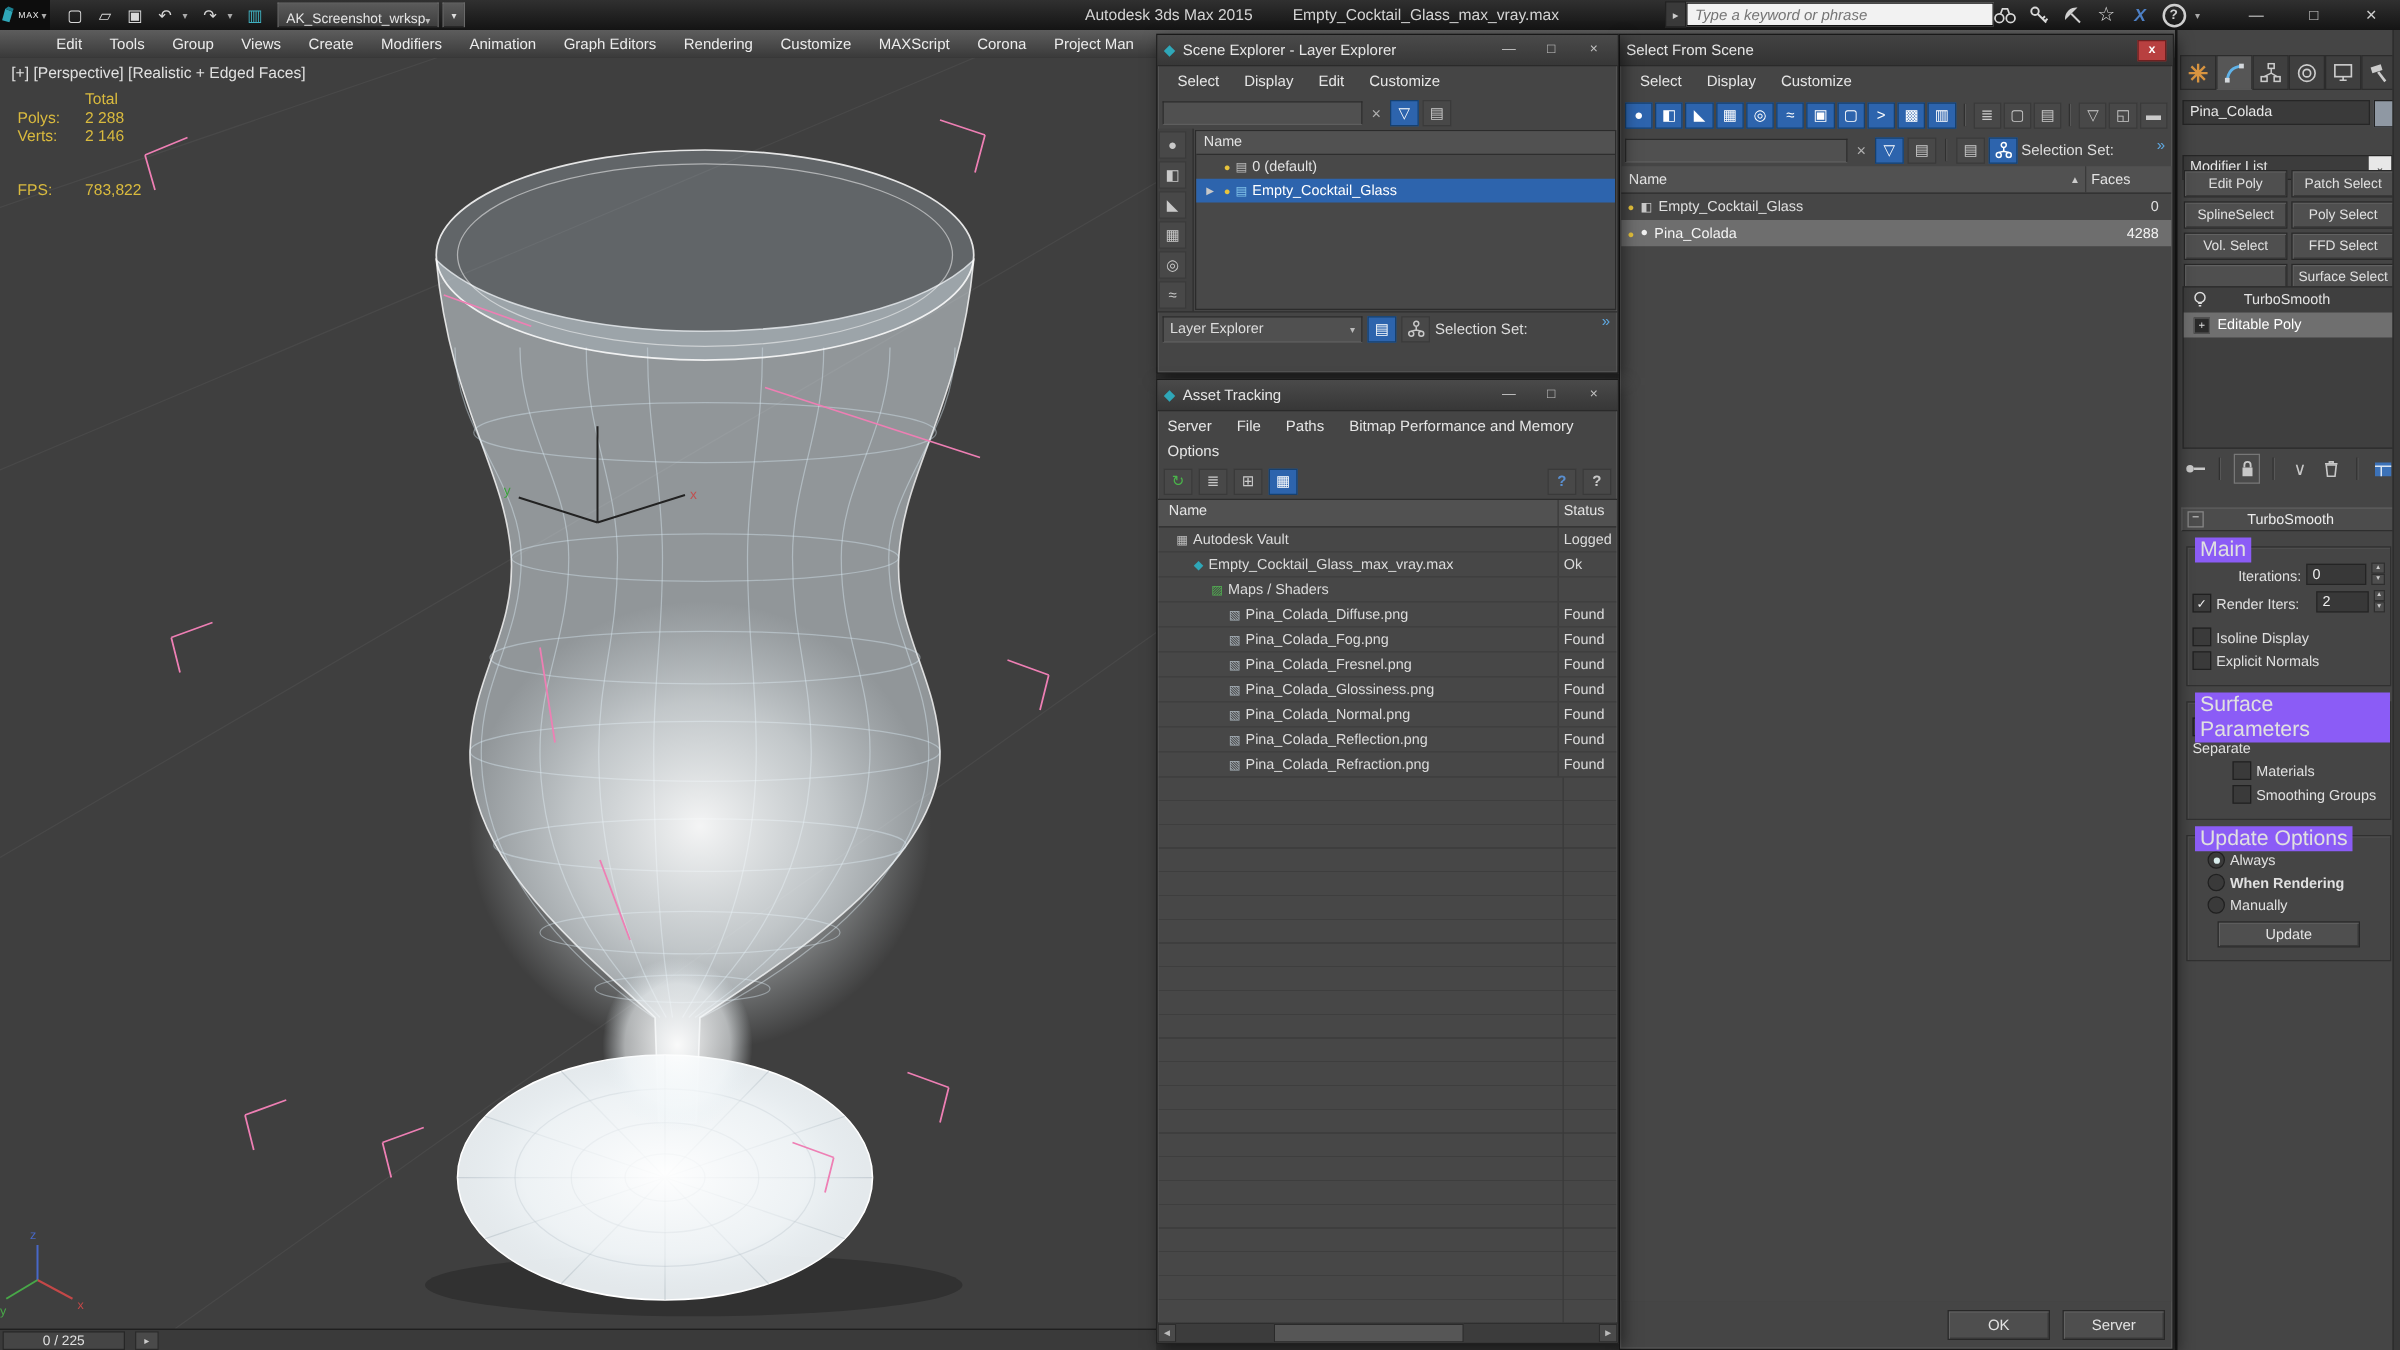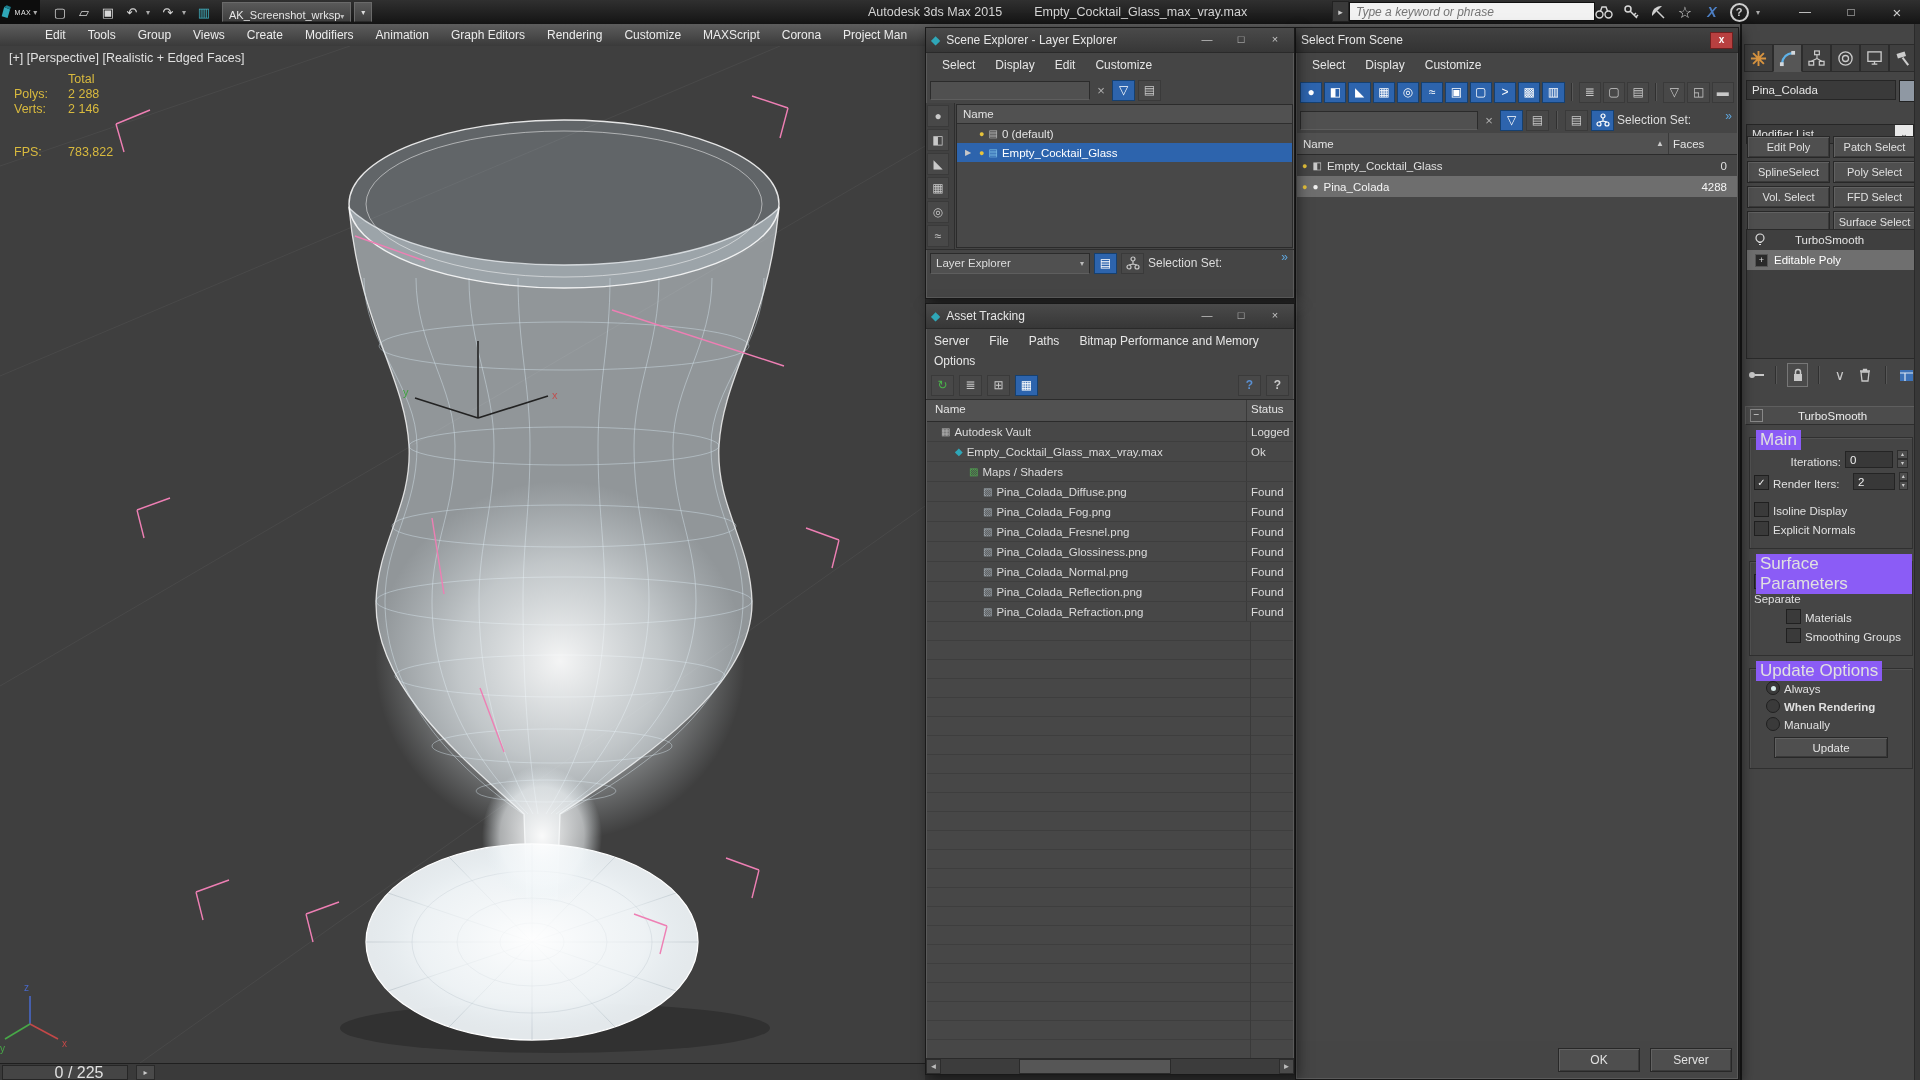--- a/index.html
+++ b/index.html
@@ -35,21 +35,21 @@
   .viewport{position:absolute;left:0;top:46px;width:925px;height:1017px;background:#3f3f3f;overflow:hidden;z-index:0;border-right:1px solid #272727;}
   .vplabel{position:absolute;left:9px;top:5px;color:#e0e0e0;font-size:12.5px;z-index:3;}
   .vpstats{position:absolute;left:14px;top:26px;z-index:3;color:#d9ba3e;font-size:12.5px;line-height:15px;}
   .srow{display:flex;}
   .sl{width:46px;}
   .sv{margin-left:8px;}
   .fpsrow{margin-top:28px;}
 
   
   .timebar{position:absolute;left:0;top:1063px;width:925px;height:17px;background:#3a3a3a;border-top:1px solid #1f1f1f;display:flex;align-items:center;z-index:2;}
-  .framefield{width:96px;height:13px;margin-left:2px;background:#454545;border:1px solid #262626;color:#e0e0e0;font-size:16px;display:flex;align-items:center;justify-content:center;padding-left:28px;}
+  .framefield{width:96px;height:13px;margin-left:2px;background:#454545;border:1px solid #262626;color:#e0e0e0;font-size:11px;display:flex;align-items:center;justify-content:center;}
   .tinybtn{width:17px;height:13px;margin-left:8px;background:#4a4a4a;border:1px solid #2a2a2a;color:#ccc;font-size:8px;display:flex;align-items:center;justify-content:center;}
 
   
   .win{position:absolute;background:#454545;border:1px solid #191919;box-shadow:inset 0 0 0 1px #5a5a5a,3px 4px 12px rgba(0,0,0,.5);box-sizing:border-box;}
   .wtitle{height:24px;background:linear-gradient(#4a4a4a,#373737);display:flex;align-items:center;gap:6px;padding:0 5px;border-bottom:1px solid #2a2a2a;}
   .wico{color:#2fa7b8;font-size:12px;}
   .tname{color:#e6e6e6;font-size:12px;flex:1;}
   .wc{width:28px;height:18px;text-align:center;line-height:17px;color:#c4c4c4;font-size:11px;}
   .wc.red{background:#b84040;border:1px solid #6e2020;color:#fff;width:21px;height:15px;line-height:14px;font-size:10px;font-weight:bold;}
   .menurow{display:flex;align-items:center;height:24px;padding:0 6px;}

